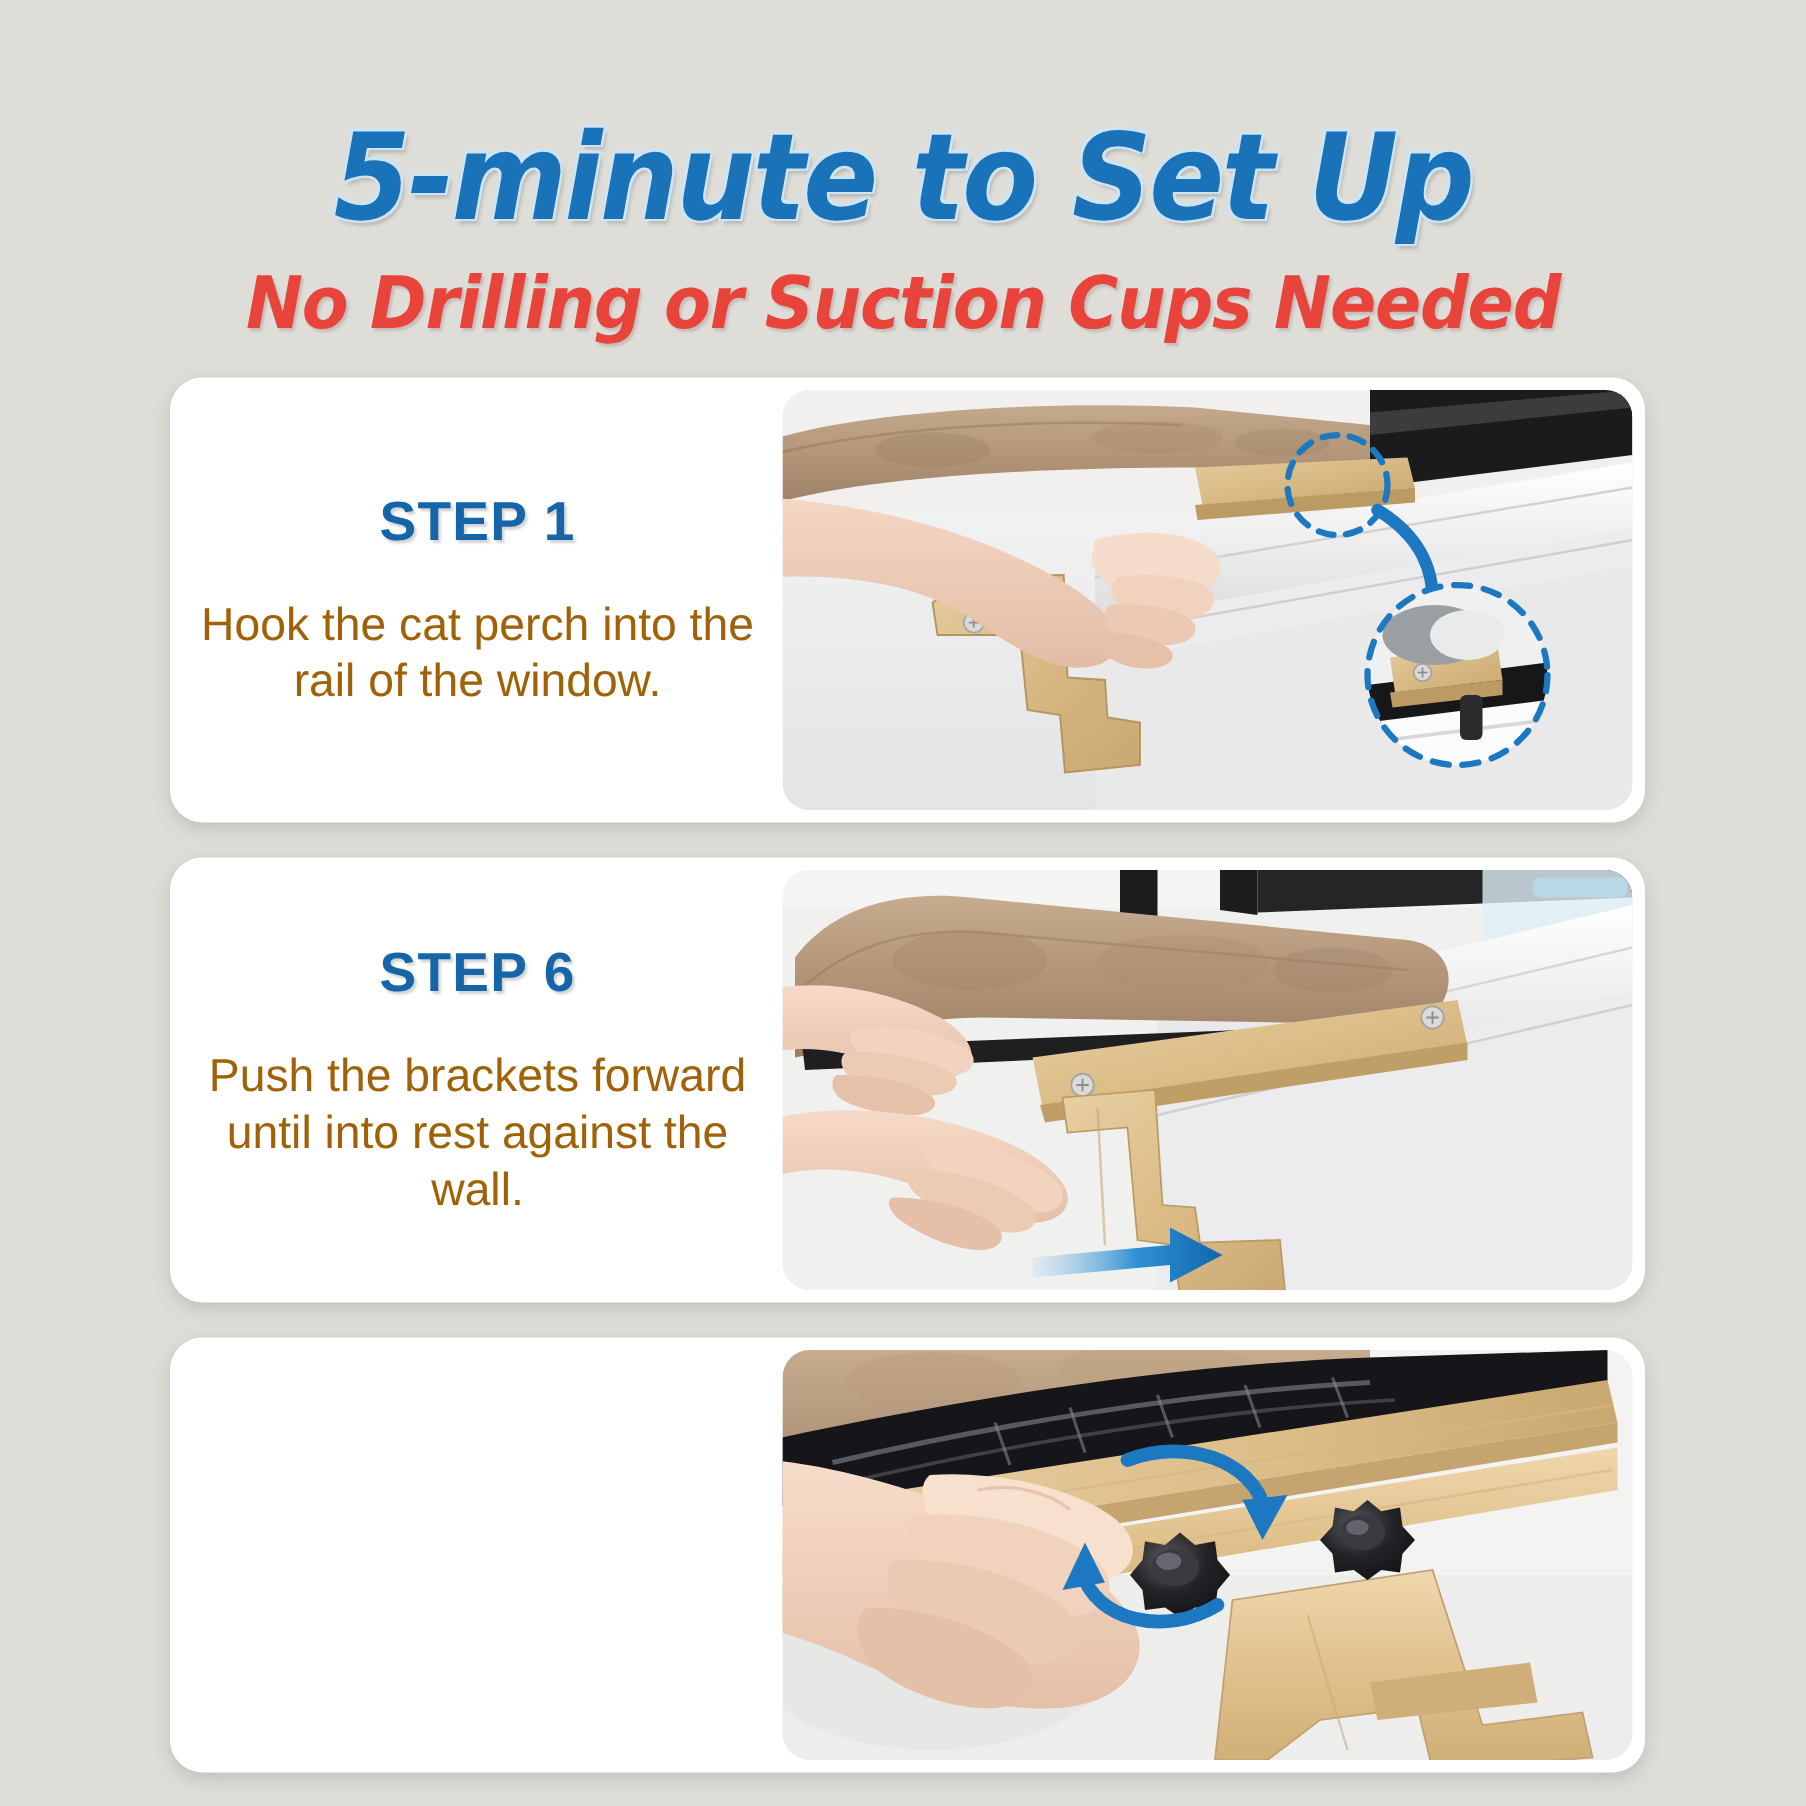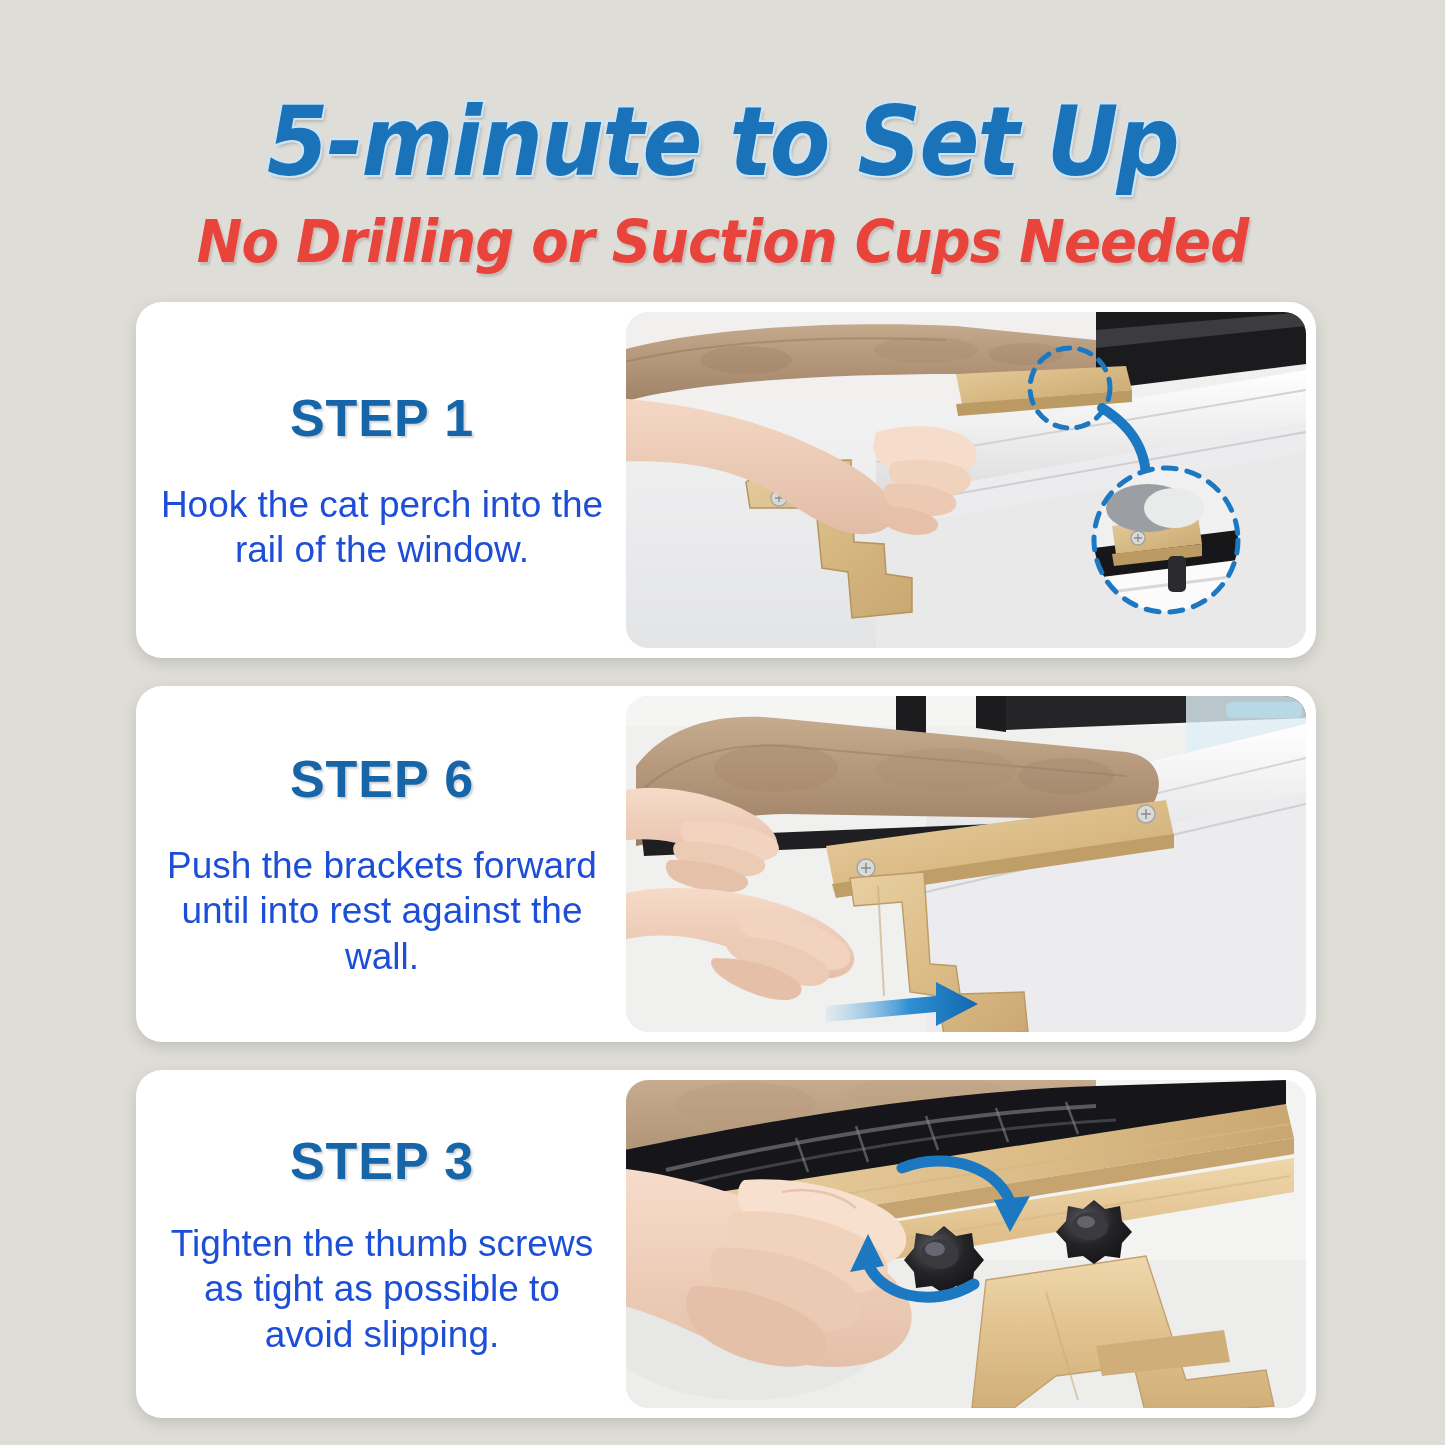--- a/index.html
+++ b/index.html
@@ -58,31 +58,31 @@
   #card-2{top:686px;height:356px;}
   #card-3{top:1070px;height:348px;}
 
   .card-text{
     position:absolute;left:0;top:0;width:492px;height:100%;
     display:flex;flex-direction:column;
     align-items:center;justify-content:center;
     box-sizing:border-box;padding:0 16px;
   }
   .step-title{
-    font-size:52px;font-weight:bold;
+    font-size:44px;font-weight:bold;
     color:#1565a8;
     letter-spacing:1px;
     font-family:"Liberation Sans", sans-serif;
     text-shadow:2px 2px 2px rgba(130,130,130,.35);
     margin-bottom:34px;
   }
   #card-3 .step-title{margin-bottom:30px;}
   .step-desc{
     font-size:37px;line-height:1.22;
-    color:#1d4ed8;text-align:center;
+    color:#a16207;text-align:center;
     font-family:"Liberation Sans", sans-serif;
     max-width:450px;
   }
 
   .card-photo{
     position:absolute;top:10px;right:10px;
     width:680px;height:calc(100% - 20px);
     border-radius:22px;
     overflow:hidden;
     background:#f2f2f2;
@@ -278,24 +278,20 @@
                C84 272 82 262 90 262 Z" fill="#e5bfa7"></path>
 
       <g>
         <path d="M200 310 L310 300 L310 286 L352 308 L310 330 L310 316 L200 326 Z" fill="url(#arrowB)"></path>
       </g>
     </svg>
   </div>
 </div>
 
 <div class="card" id="card-3">
-  <div class="card-text">
-    <div class="step-title">STEP 3</div>
-    <div class="step-desc">Tighten the thumb screws as tight as possible to avoid slipping.</div>
-  </div>
   <div class="card-photo">
     <svg viewBox="0 0 680 328" preserveAspectRatio="xMidYMid slice">
       <defs>
         <linearGradient id="woodC" x1="0" y1="0" x2="0" y2="1">
           <stop offset="0" stop-color="#efd7ac"></stop>
             <stop offset="0.5" stop-color="#e0c18d"></stop>
             <stop offset="1" stop-color="#cfad76"></stop>
         </linearGradient>
         <linearGradient id="woodC2" x1="0" y1="0" x2="1" y2="0">
           <stop offset="0" stop-color="#e9d0a4"></stop>

